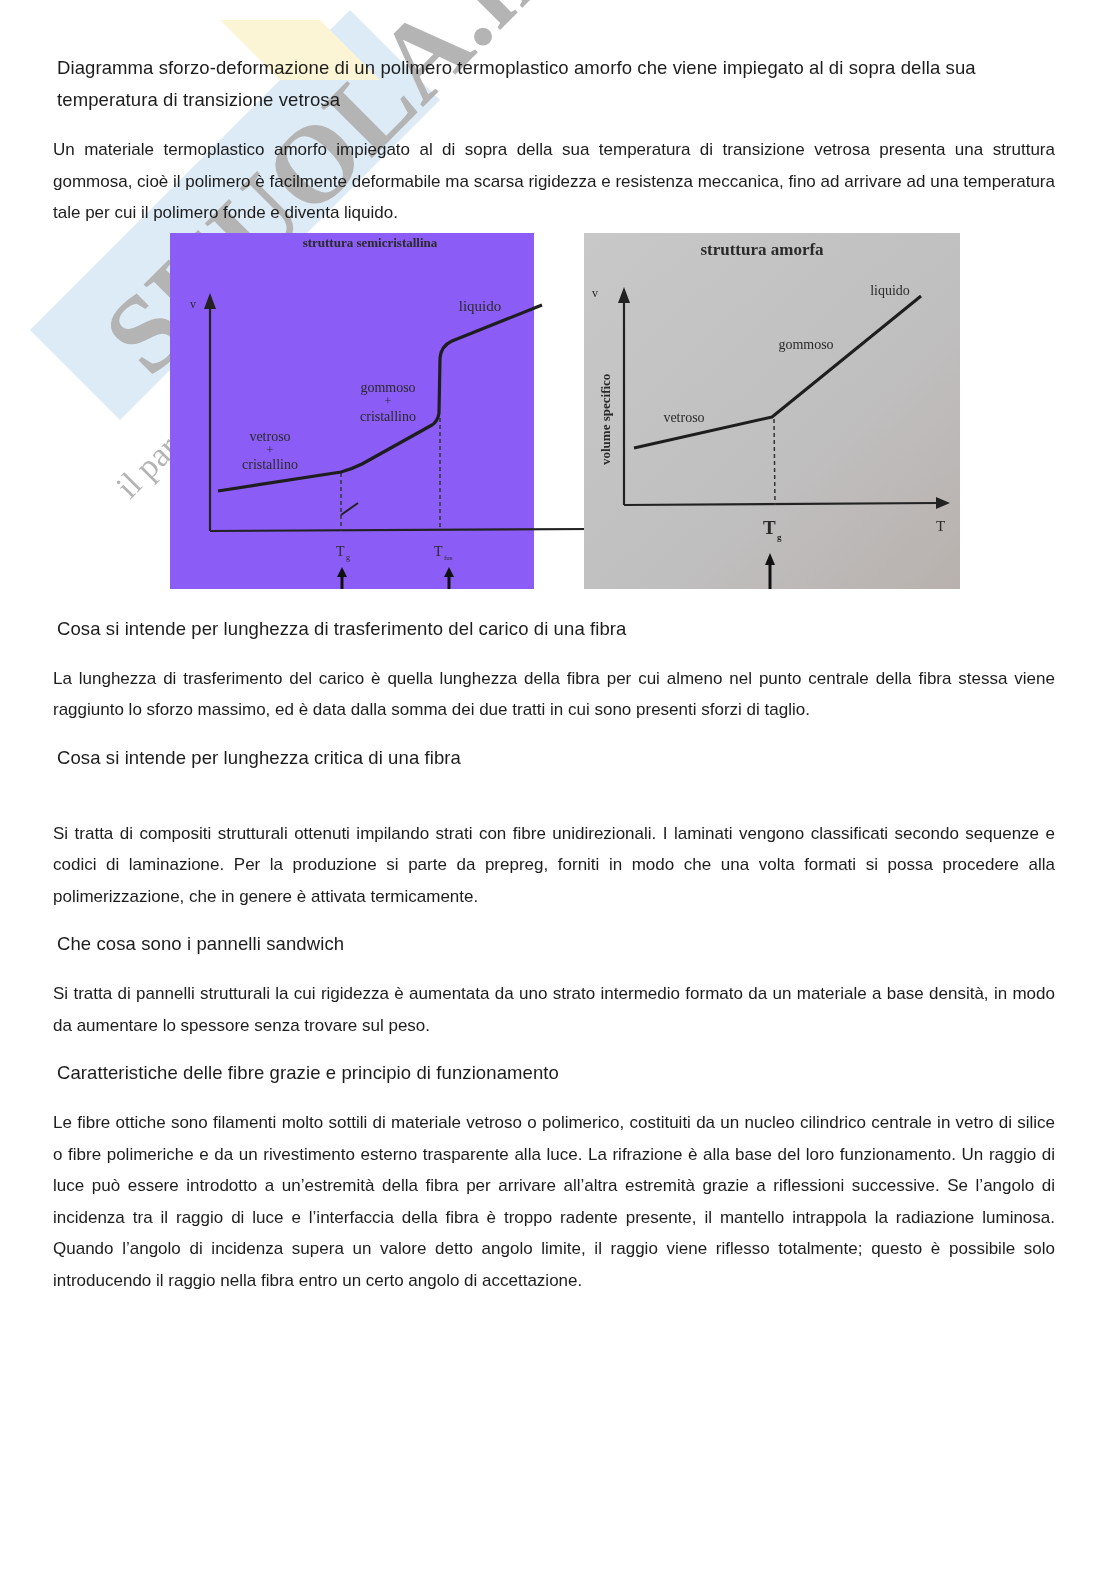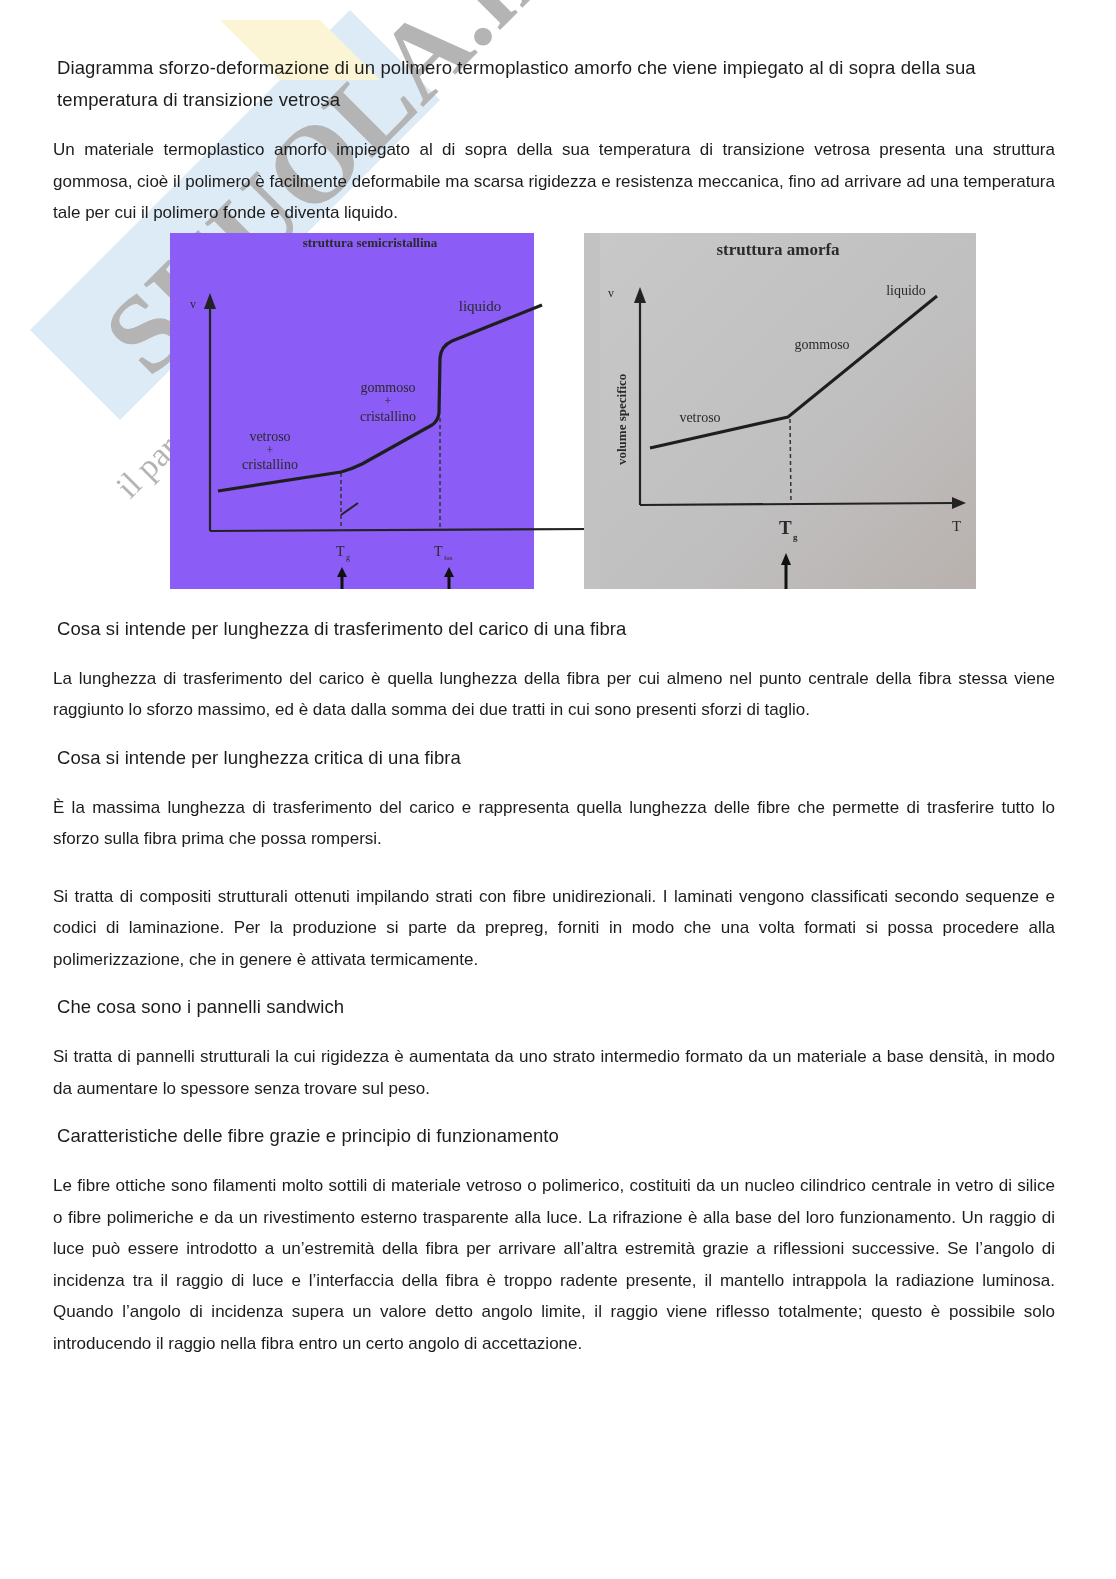--- a/index.html
+++ b/index.html
@@ -10,21 +10,21 @@
   .watermark { position: absolute; left: 20px; top: 0px; width: 520px; height: 520px; pointer-events: none; z-index: 0; }
   .page { position: absolute; left: 53px; top: 48px; width: 1002px; z-index: 1; }
   .h { font-weight: normal; font-size: 18.5px; line-height: 32px; margin: 4px; letter-spacing: 0.1px; }
   .p { font-size: 17px; line-height: 31.5px; margin: 0; text-align: justify; text-align-last: left; }
   .gap-h { height: 14px; }
   .gap-p { height: 12px; }
   .figures { position: relative; height: 376px; margin-top: 4px; }
   .fig { position: absolute; top: 0; }
   .fig svg { display: block; }
   .fig-left { left: 86px; width: 364px; height: 356px; background: #8b5cf6; margin-left: 31px; }
-  .fig-right { left: 531px; width: 376px; height: 356px; background: #c3c2c2; padding-left: 16px; }
+  .fig-right { left: 531px; width: 376px; height: 356px; background: #c3c2c2; }
   svg text { font-family: "Liberation Serif", "DejaVu Serif", serif; fill: #2a2a2a; }
 </style>
 </head>
 <body>
 
 <svg class="watermark" viewBox="0 0 520 520">
   <g opacity="0.35">
     <polygon points="10,330 330,10 420,100 100,420" fill="#9fc8e6"></polygon>
     <polygon points="200,20 300,20 360,80 260,80" fill="#f6e48a"></polygon>
     <g transform="translate(130,380) rotate(-45)">
@@ -118,21 +118,20 @@
     </div>
   </div>
 
   <h2 class="h">Cosa si intende per lunghezza di trasferimento del carico di una fibra</h2>
   <div class="gap-h"></div>
   <p class="p">La lunghezza di trasferimento del carico è quella lunghezza della fibra per cui almeno nel punto centrale della fibra stessa viene raggiunto lo sforzo massimo, ed è data dalla somma dei due tratti in cui sono presenti sforzi di taglio.</p>
   <div class="gap-p"></div>
 
   <h2 class="h">Cosa si intende per lunghezza critica di una fibra</h2>
   <div class="gap-h"></div>
-  <p class="p">È la massima lunghezza di trasferimento del carico e rappresenta quella lunghezza delle fibre che permette di trasferire tutto lo sforzo sulla fibra prima che possa rompersi.</p>
   <div class="gap-p"></div>
 
   <div class="gap-h"></div>
   <p class="p">Si tratta di compositi strutturali ottenuti impilando strati con fibre unidirezionali. I laminati vengono classificati secondo sequenze e codici di laminazione. Per la produzione si parte da prepreg, forniti in modo che una volta formati si possa procedere alla polimerizzazione, che in genere è attivata termicamente.</p>
   <div class="gap-p"></div>
 
   <h2 class="h">Che cosa sono i pannelli sandwich</h2>
   <div class="gap-h"></div>
   <p class="p">Si tratta di pannelli strutturali la cui rigidezza è aumentata da uno strato intermedio formato da un materiale a base densità, in modo da aumentare lo spessore senza trovare sul peso.</p>
   <div class="gap-p"></div>

